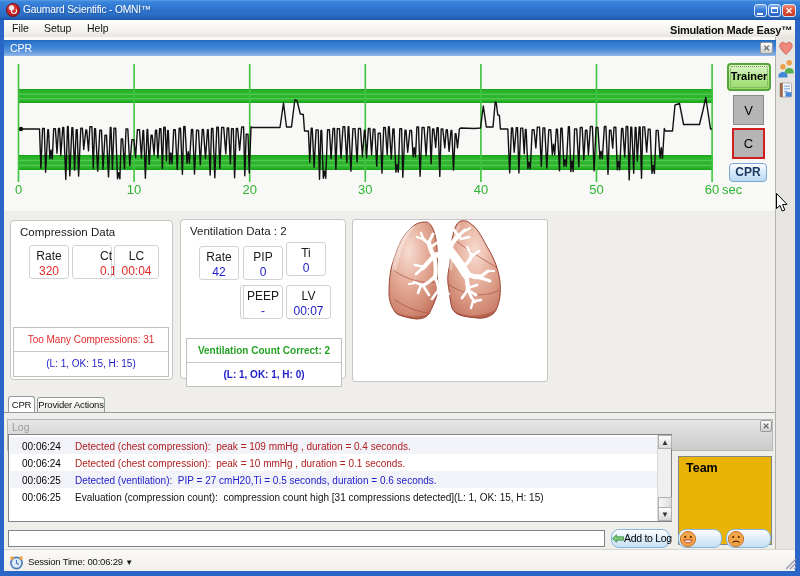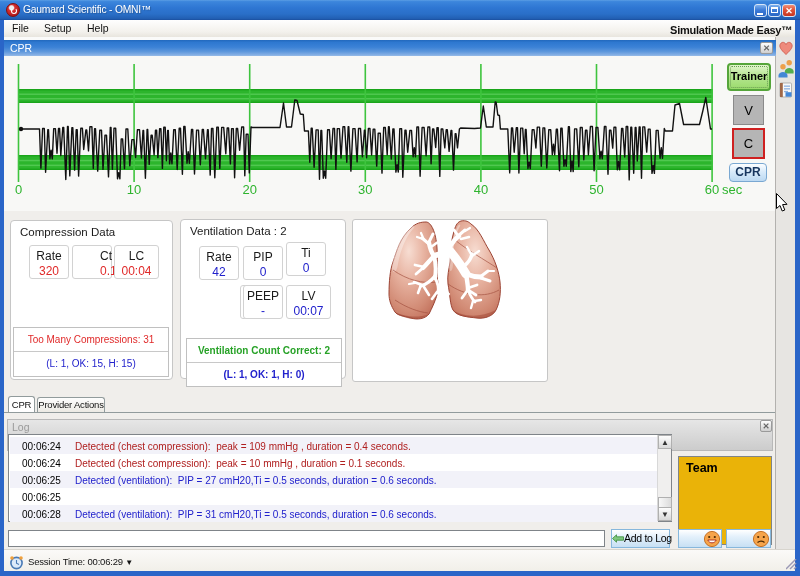--- a/index.html
+++ b/index.html
@@ -88,22 +88,22 @@
 .lmsg { position:absolute; left:65px; top:4px; }
 .darkred { color:#b02020; }
 #scrollbar { left:657px; top:435px; width:14px; height:86px; background:#f0efee; border-left:1px solid #d8d8d8;}
 .sbtn { position:absolute; left:0; width:14px; height:14px; background:linear-gradient(to bottom,#fdfdfd,#d8d8d8); border:1px solid #b0b0b0; text-align:center; font-size:8px; color:#333; line-height:13px;}
 #sthumb { position:absolute; left:0px; top:62px; width:14px; height:12px; background:linear-gradient(to right,#f8f8f8,#dcdcdc); border:1px solid #b0b0b0; }
 
 #team { left:678px; top:436px; width:94px; height:89px; background:#eab308; border:1px solid #7f8489;margin-top:20px; }
 #team span { position:absolute; left:7px; top:4px; font-weight:bold; font-size:12.5px; color:#000; }
 
 #inputbox { left:8px; top:530px; width:597px; height:17px; background:#fff; border:1px solid #7f8489; }
-.bluebtn { position:absolute; border:1px solid #86b7dc; border-radius:0;
-  background:linear-gradient(to bottom,#ffffff,#e3f0fb 40%,#c7e0f4); text-align:right; }
+.bluebtn { position:absolute; border:1px solid #86b7dc; border-radius:8px;
+  background:linear-gradient(to bottom,#ffffff,#e3f0fb 40%,#c7e0f4); text-align:left; }
 #addlog { left:611px; top:529px; width:59px; height:19px; font-size:10.5px; color:#000; line-height:17px; white-space:nowrap; letter-spacing:-0.3px;}
 #smile1 { left:678px; top:529px; width:44px; height:19px; }
 #smile2 { left:726px; top:529px; width:45px; height:19px; }
 
 #statusbar { left:4px; top:549px; width:791px; height:22px; background:linear-gradient(to bottom,#fbfaf8,#f1efe9); border-top:1px solid #d8d5ce;}
 #stext { position:absolute; left:24px; top:6px; font-size:9.5px; color:#111; letter-spacing:-0.2px; }
 </style></head>
 <body>
 <div class="abs" id="titlebar"></div>
 <div class="abs" id="frameL"></div>
@@ -336,24 +336,21 @@
   <div class="lrow" style="top:19px;">
       <span class="lts">00:06:24</span>
       <span class="lmsg darkred">Detected (chest compression):&nbsp; peak = 10 mmHg , duration = 0.1 seconds.</span>
     </div>
   <div class="lrow lodd" style="top:36px;">
       <span class="lts">00:06:25</span>
       <span class="lmsg blue">Detected (ventilation):&nbsp; PIP = 27 cmH20,Ti = 0.5 seconds, duration = 0.6 seconds.</span>
     </div>
   <div class="lrow" style="top:53px;">
       <span class="lts">00:06:25</span>
-    </div>
-  <div class="lrow lodd" style="top:70px;">
-      <span class="lts">00:06:28</span>
-      <span class="lmsg blue">Detected (ventilation):&nbsp; PIP = 31 cmH20,Ti = 0.5 seconds, duration = 0.6 seconds.</span>
+      <span class="lmsg" style="color:#111;">Evaluation (compression count):&nbsp; compression count high [31 compressions detected](L: 1, OK: 15, H: 15)</span>
     </div>
 </div>
 <div class="abs" id="scrollbar">
   <div class="sbtn" style="top:0px;">▲</div>
   <div id="sthumb"></div>
   <div class="sbtn" style="bottom:0px;">▼</div>
 </div>
 <div class="abs" id="team">
     <span>Team</span>
   </div>

